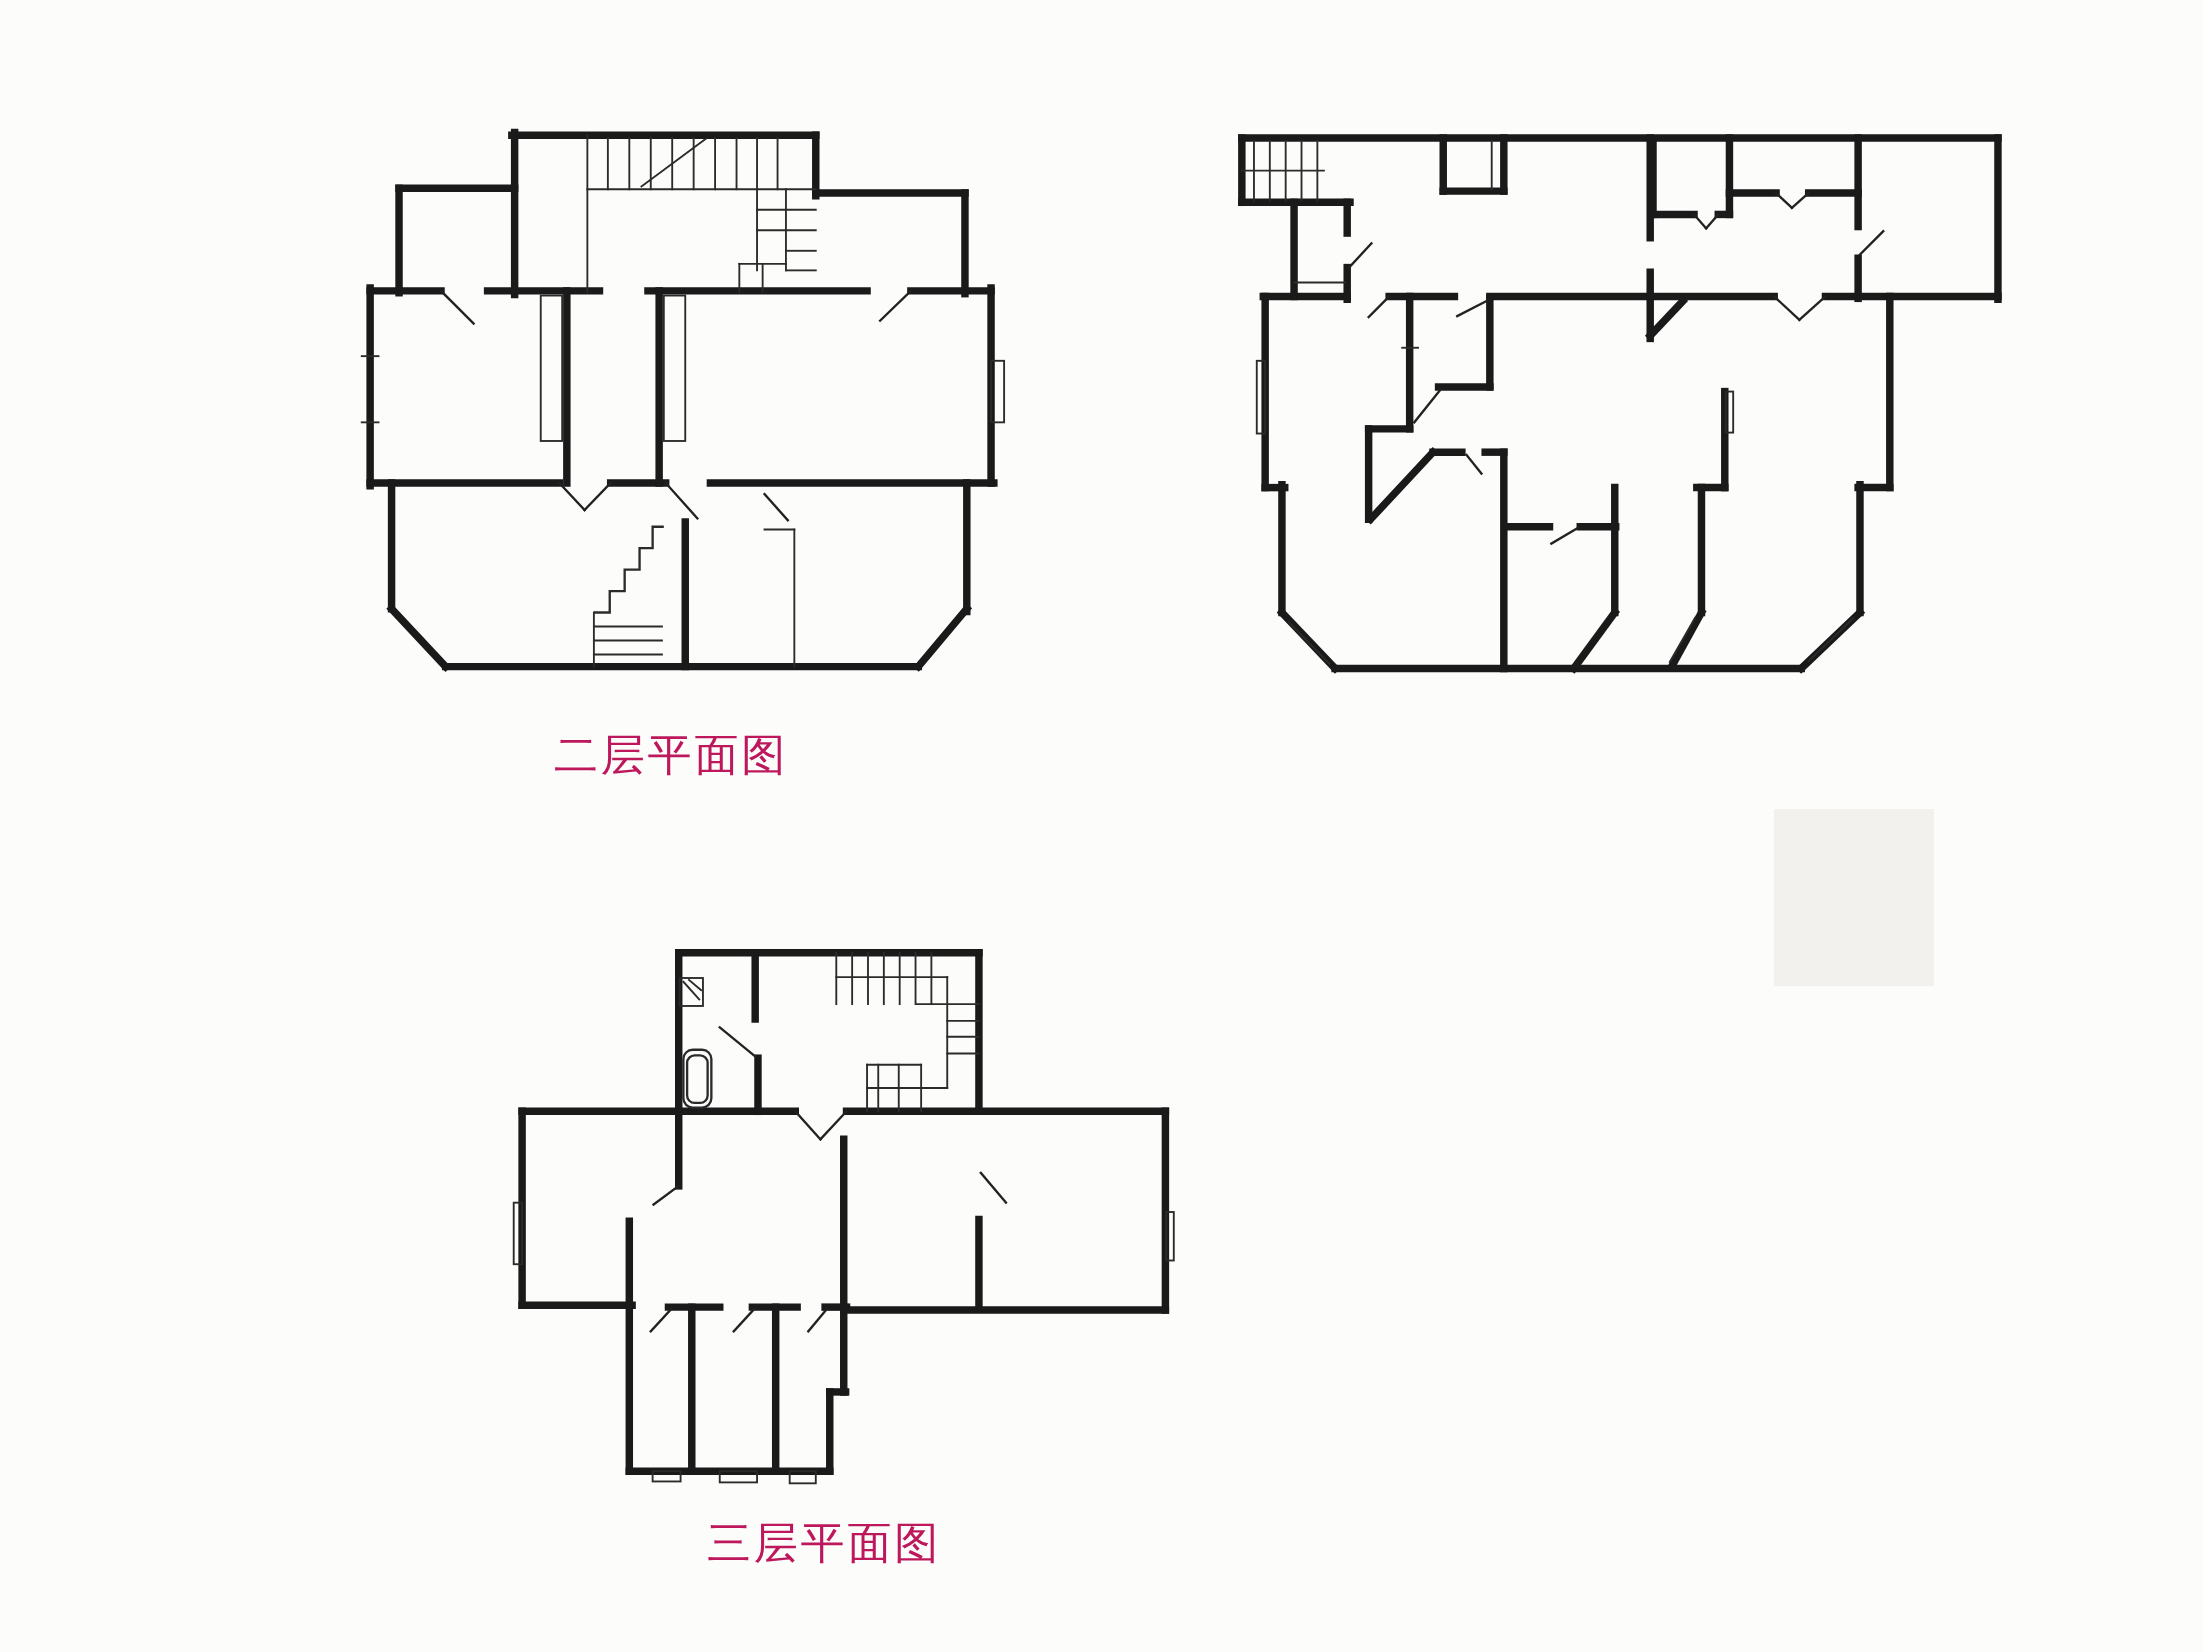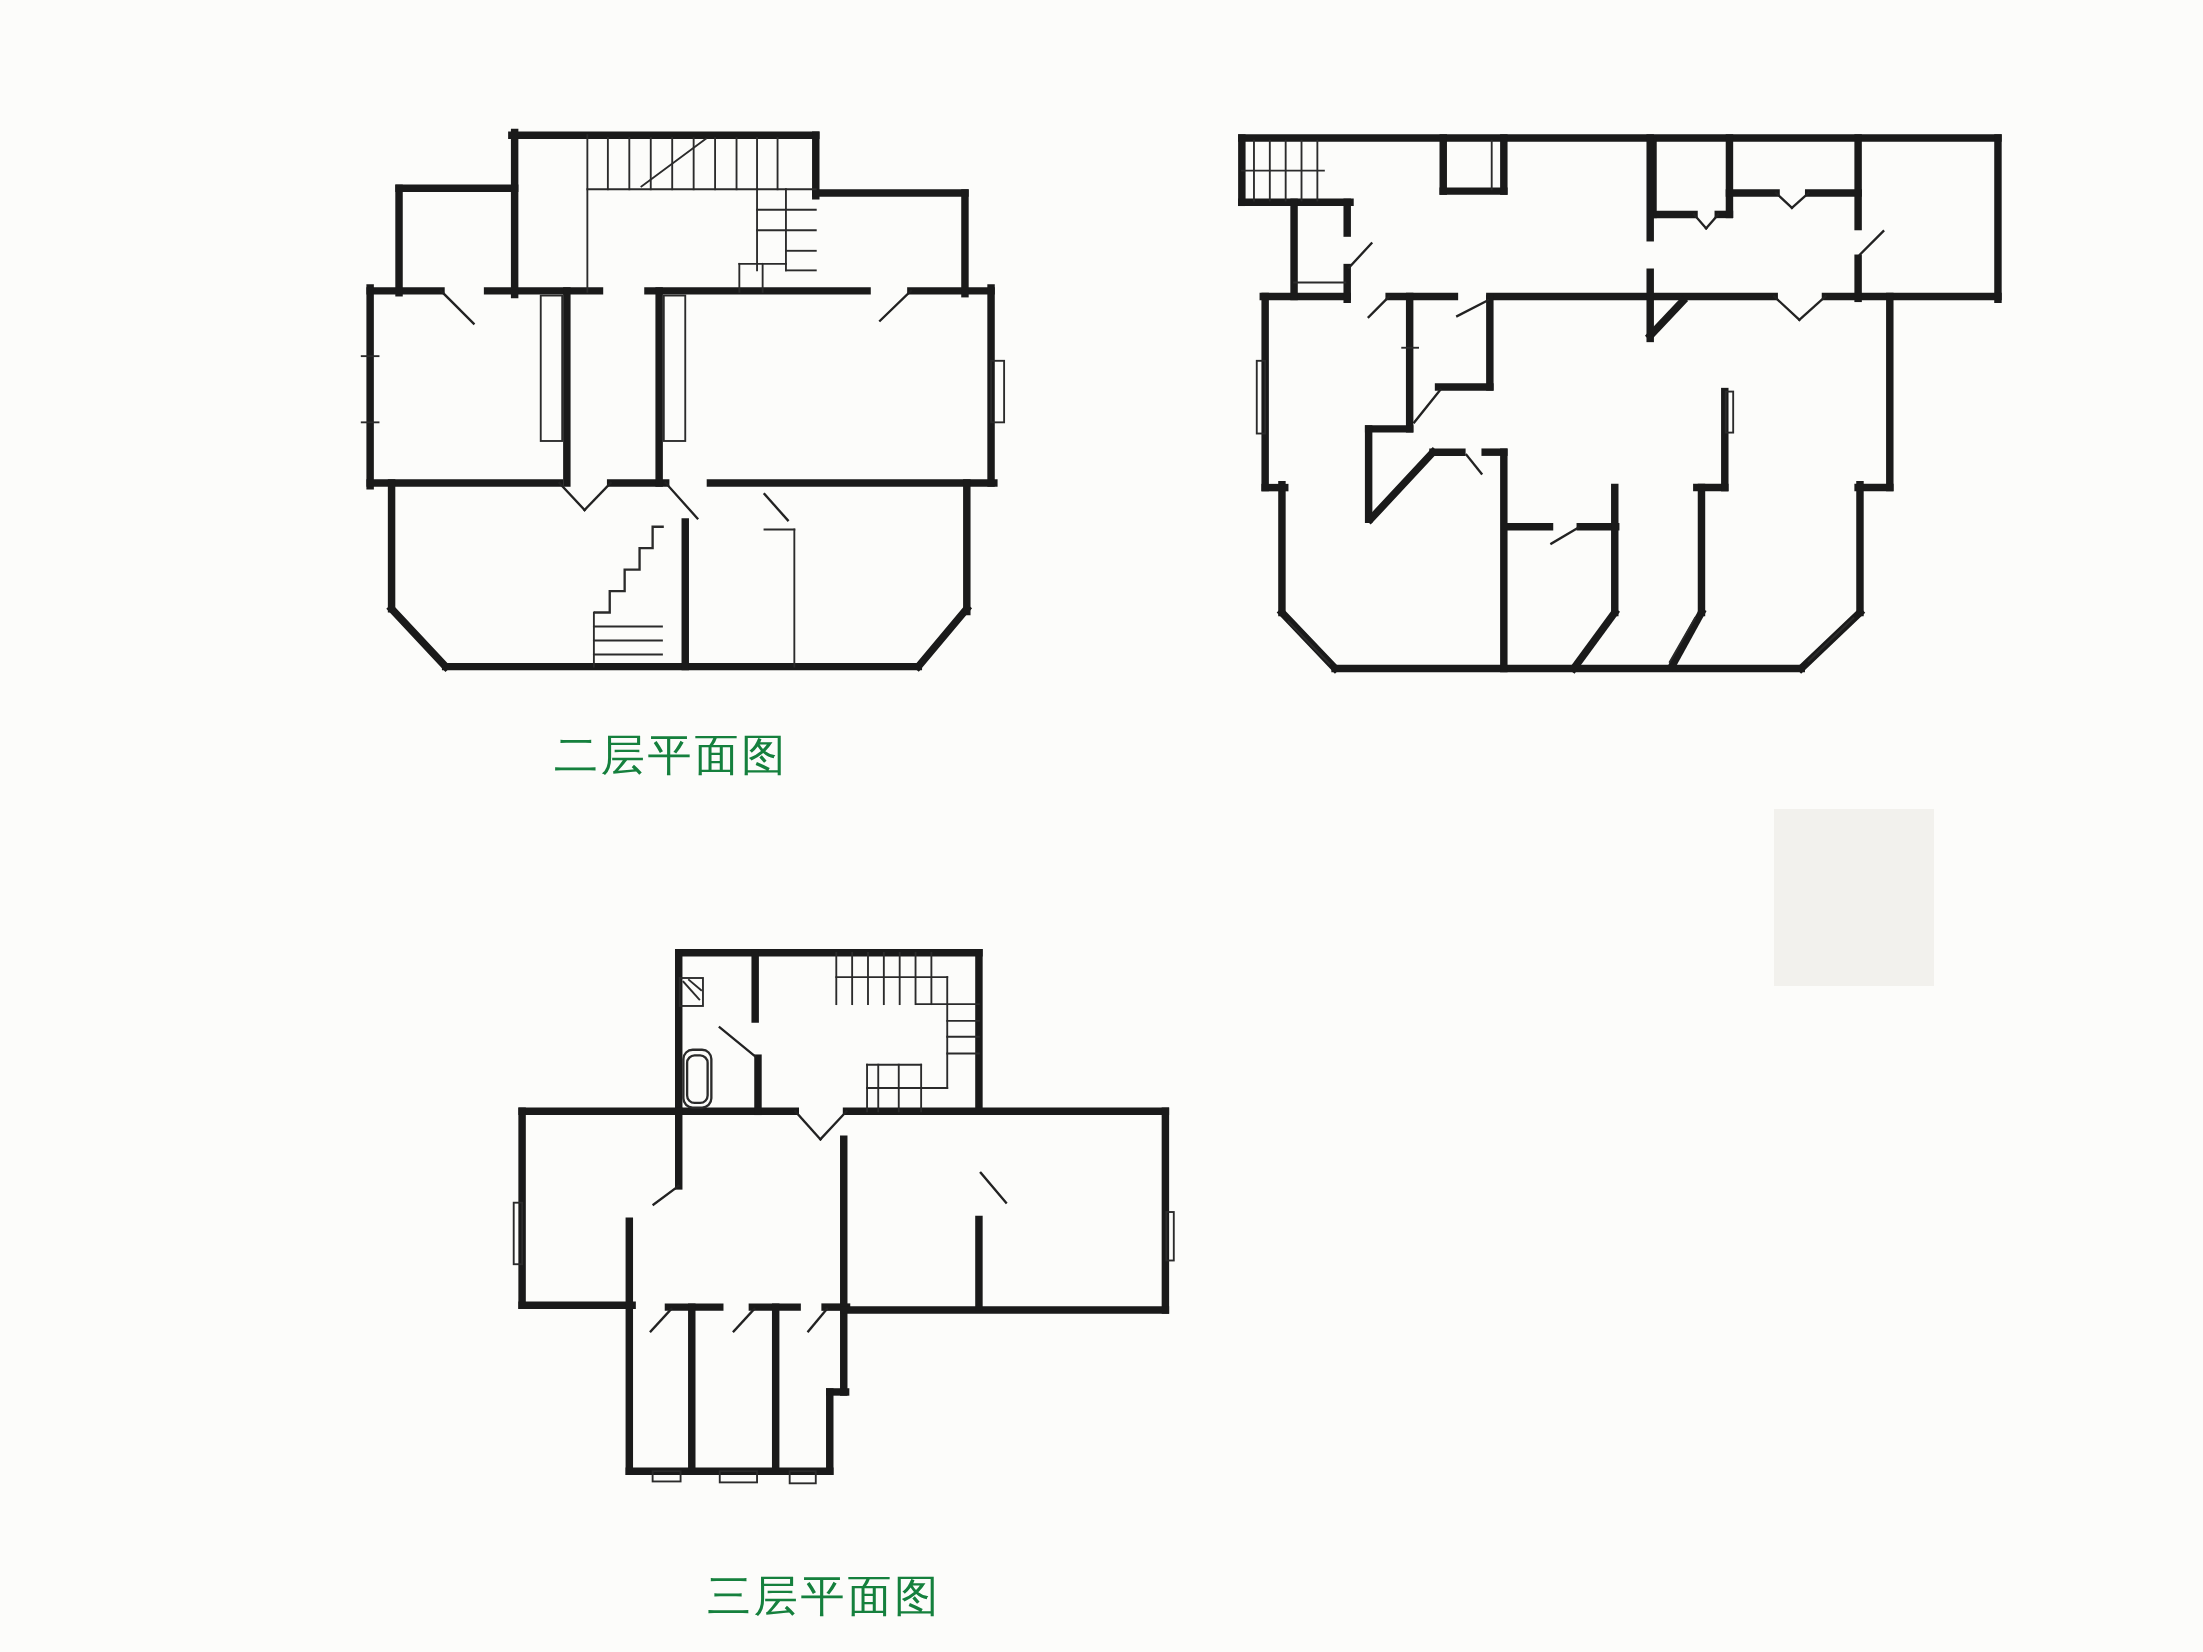--- a/index.html
+++ b/index.html
@@ -10,21 +10,21 @@
     overflow:hidden;
     font-family:"Liberation Sans", sans-serif;
   }
   .plan-canvas{position:absolute;left:0;top:0;width:100%;height:100%;}
   .caption{
     position:absolute;
     transform:translateX(-50%);
     font-size:44px;
     line-height:1.1;
     letter-spacing:2.8px;
-    color:#15803d;
+    color:#be185d;
     white-space:nowrap;
     font-family:"Liberation Sans", sans-serif;
   }
   .artifact{
     position:absolute;
     background:#f2f1ed;
   }
 </style>
 </head>
 <body>
@@ -234,15 +234,15 @@
         <rect x="551" y="1290" width="9" height="66" fill="none" stroke="#2b2b2b" stroke-width="2"></rect>
         <rect x="1251" y="1300" width="8" height="52" fill="none" stroke="#2b2b2b" stroke-width="2"></rect>
         <rect x="700" y="1578" width="30" height="11" fill="none" stroke="#2b2b2b" stroke-width="2"></rect>
         <rect x="772" y="1578" width="40" height="12" fill="none" stroke="#2b2b2b" stroke-width="2"></rect>
         <rect x="847" y="1578" width="28" height="13" fill="none" stroke="#2b2b2b" stroke-width="2"></rect>
         <rect x="733" y="1126" width="30" height="62" rx="10" fill="none" stroke="#2b2b2b" stroke-width="2.5"></rect>
         <rect x="737" y="1132" width="22" height="51" rx="8" fill="none" stroke="#2b2b2b" stroke-width="2.5"></rect>
       </g>
     </svg>
   <div class="caption" style="left: 671px; top: 731px;">二层平面图</div>
-  <div class="caption" style="left: 824px; top: 1572px;">三层平面图</div>
+  <div class="caption" style="left: 824px; top: 1519px;">三层平面图</div>
 </div>
 
 
 </body></html>

